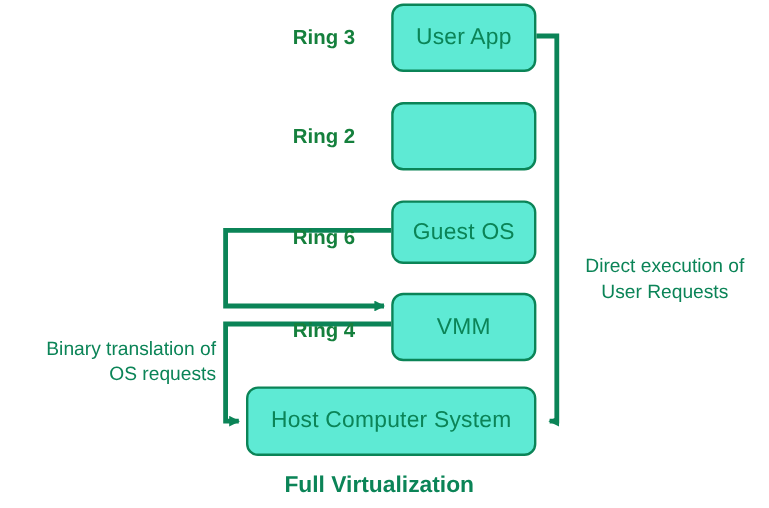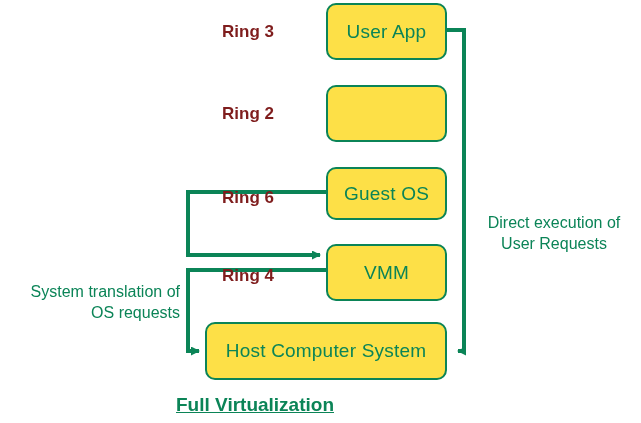--- a/index.html
+++ b/index.html
@@ -20,57 +20,56 @@
     left: 0;
     top: 0;
     width: 641px;
     height: 423px;
   }
   .node-box {
     position: absolute;
     box-sizing: border-box;
     border: 2px solid #0b8457;
     border-radius: 10px;
-    background: #fde047;
+    background: #5eead4;
     display: flex;
     align-items: center;
     justify-content: center;
     color: #0b8457;
     font-size: 19px;
     font-weight: 400;
     letter-spacing: 0.2px;
     white-space: nowrap;
   }
   .ring-label {
     position: absolute;
-    color: #7f1d1d;
+    color: #15803d;
     font-size: 17px;
     font-weight: bold;
-    text-align: left;
+    text-align: center;
     white-space: nowrap;
     line-height: 20px;
   }
   .side-note {
     position: absolute;
     color: #0b8457;
     font-size: 16px;
     font-weight: 400;
     line-height: 21px;
     white-space: nowrap;
     margin-top: 43px;
   }
   #note-binary-translation { text-align: right; }
   #note-direct-execution  { text-align: center; }
   #diagram-title {
     position: absolute;
     color: #0b8457;
     font-size: 19px;
     font-weight: bold;
-    text-decoration: underline;
-    text-align: left;
+    text-align: center;
     white-space: nowrap;
   }
 </style>
 </head>
 <body>
 
 <div id="diagram-root">
 
   <svg id="vector-layer" viewBox="0 0 641 423">
     <defs>
@@ -95,21 +94,21 @@
   <div class="ring-label" id="ring-label-0" style="left:222px; top:266px; width:96px;">Ring 4</div>
 
   <div class="node-box" style="left:326px; top:3px; width:121px; height:57px;">User App</div>
   <div class="node-box" style="left:326px; top:85px; width:121px; height:57px;"></div>
   <div class="node-box" style="left:326px; top:167px; width:121px; height:53px;">Guest OS</div>
   <div class="node-box" style="left:326px; top:244px; width:121px; height:57px;">VMM</div>
 
   <div class="node-box" style="left:205px; top:322px; width:242px; height:58px;">Host Computer System</div>
 
   <div class="side-note" id="note-binary-translation" style="left:8px; top:238px; width:172px;">
-    <span>System translation of</span><br>
+    <span>Binary translation of</span><br>
     <span>OS requests</span>
   </div>
 
   <div class="side-note" id="note-direct-execution" style="left:472px; top:169px; width:164px;">
     <span>Direct execution of</span><br>
     <span>User Requests</span>
   </div>
 
   <div id="diagram-title" style="left:176px; top:394px; width:280px;">Full Virtualization</div>
 

